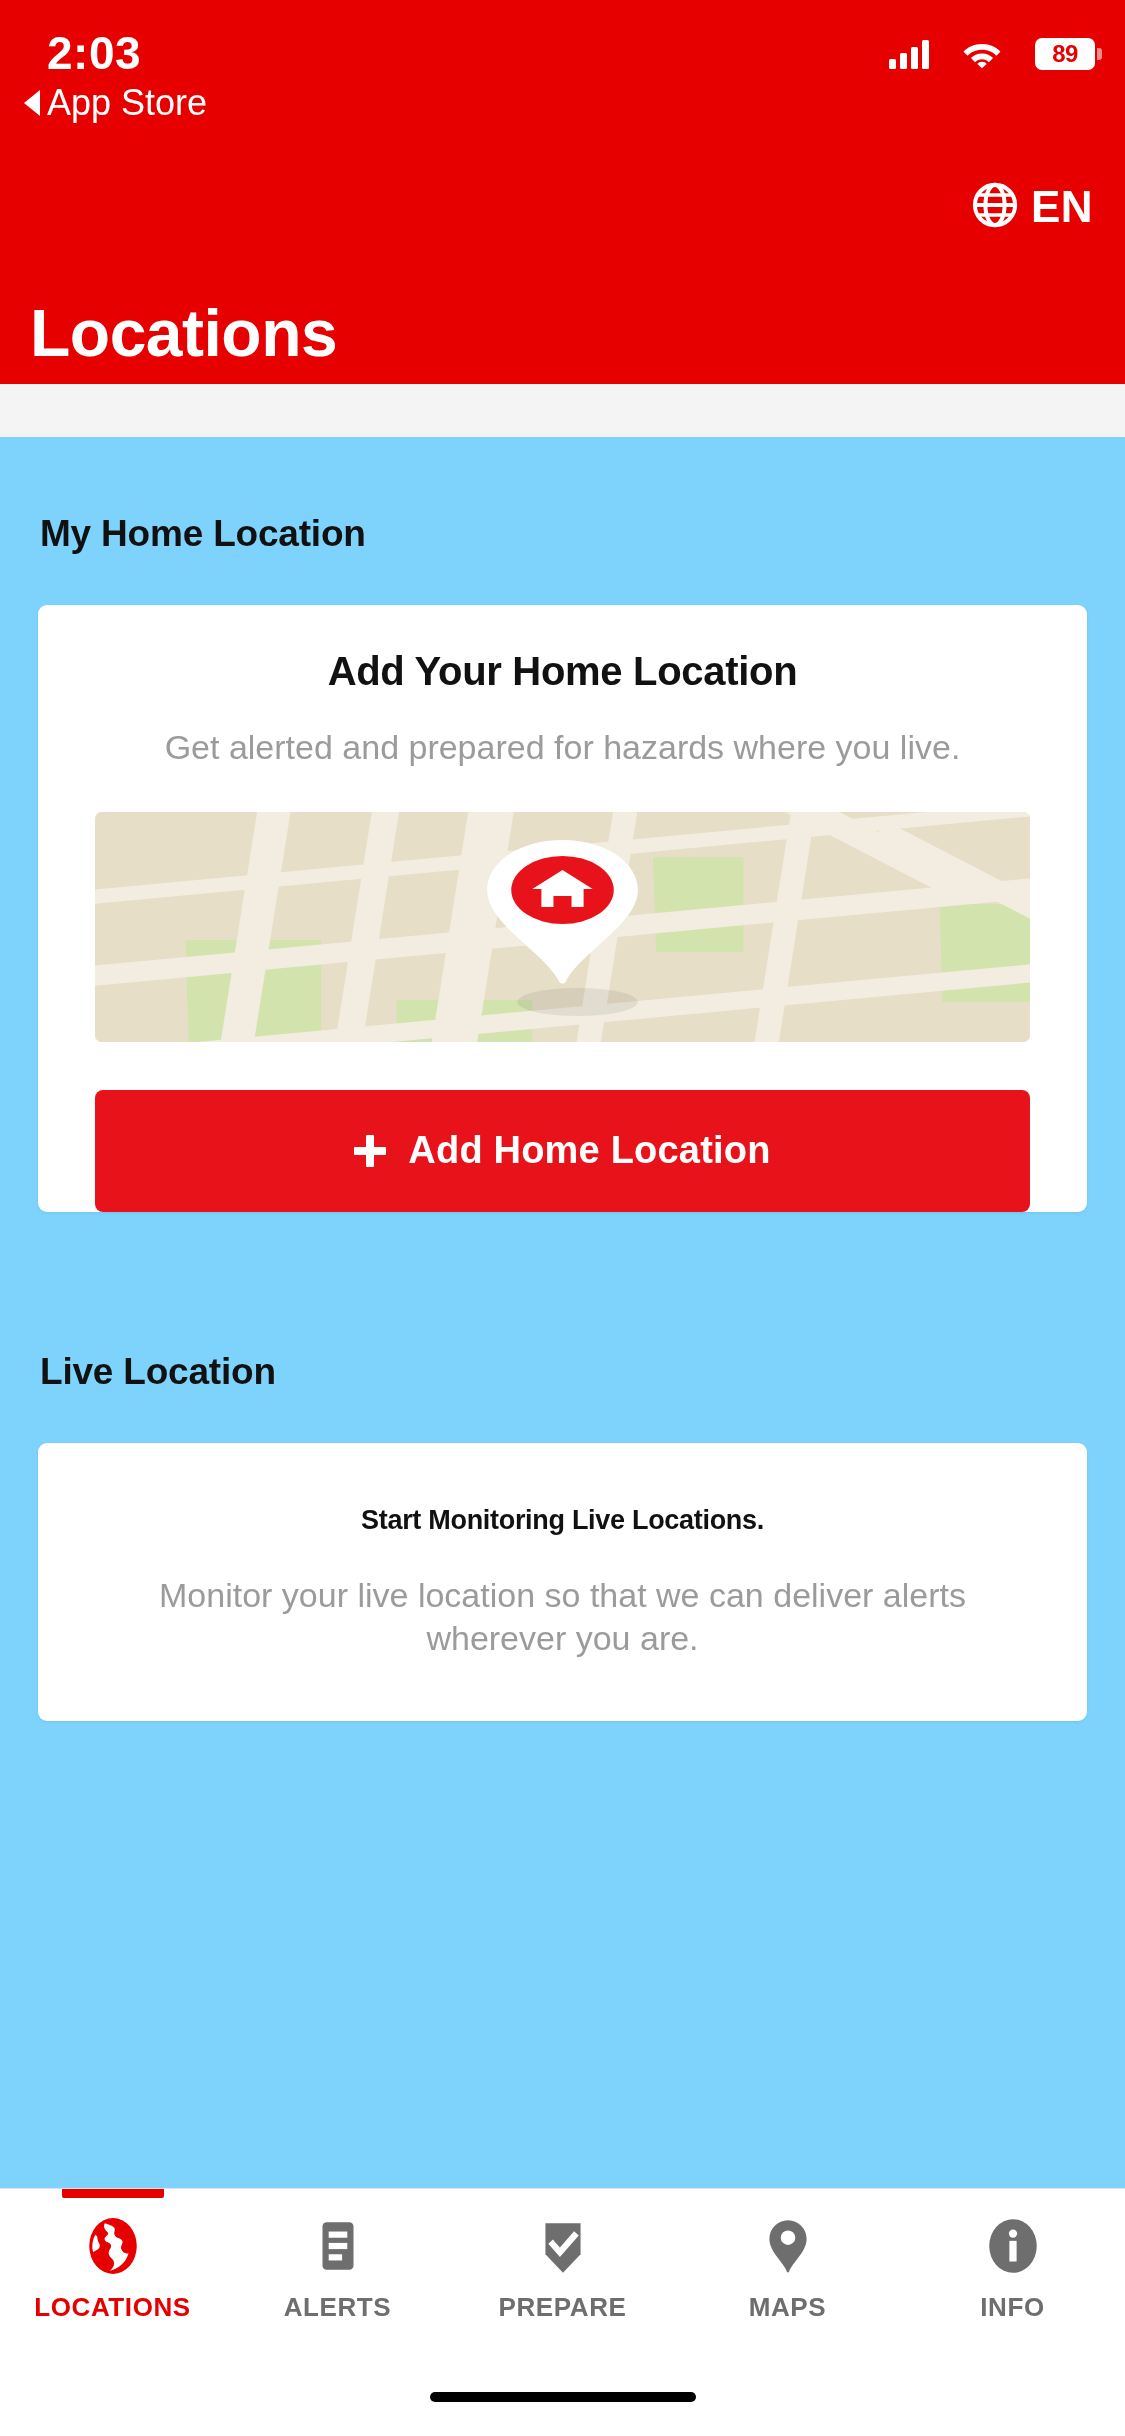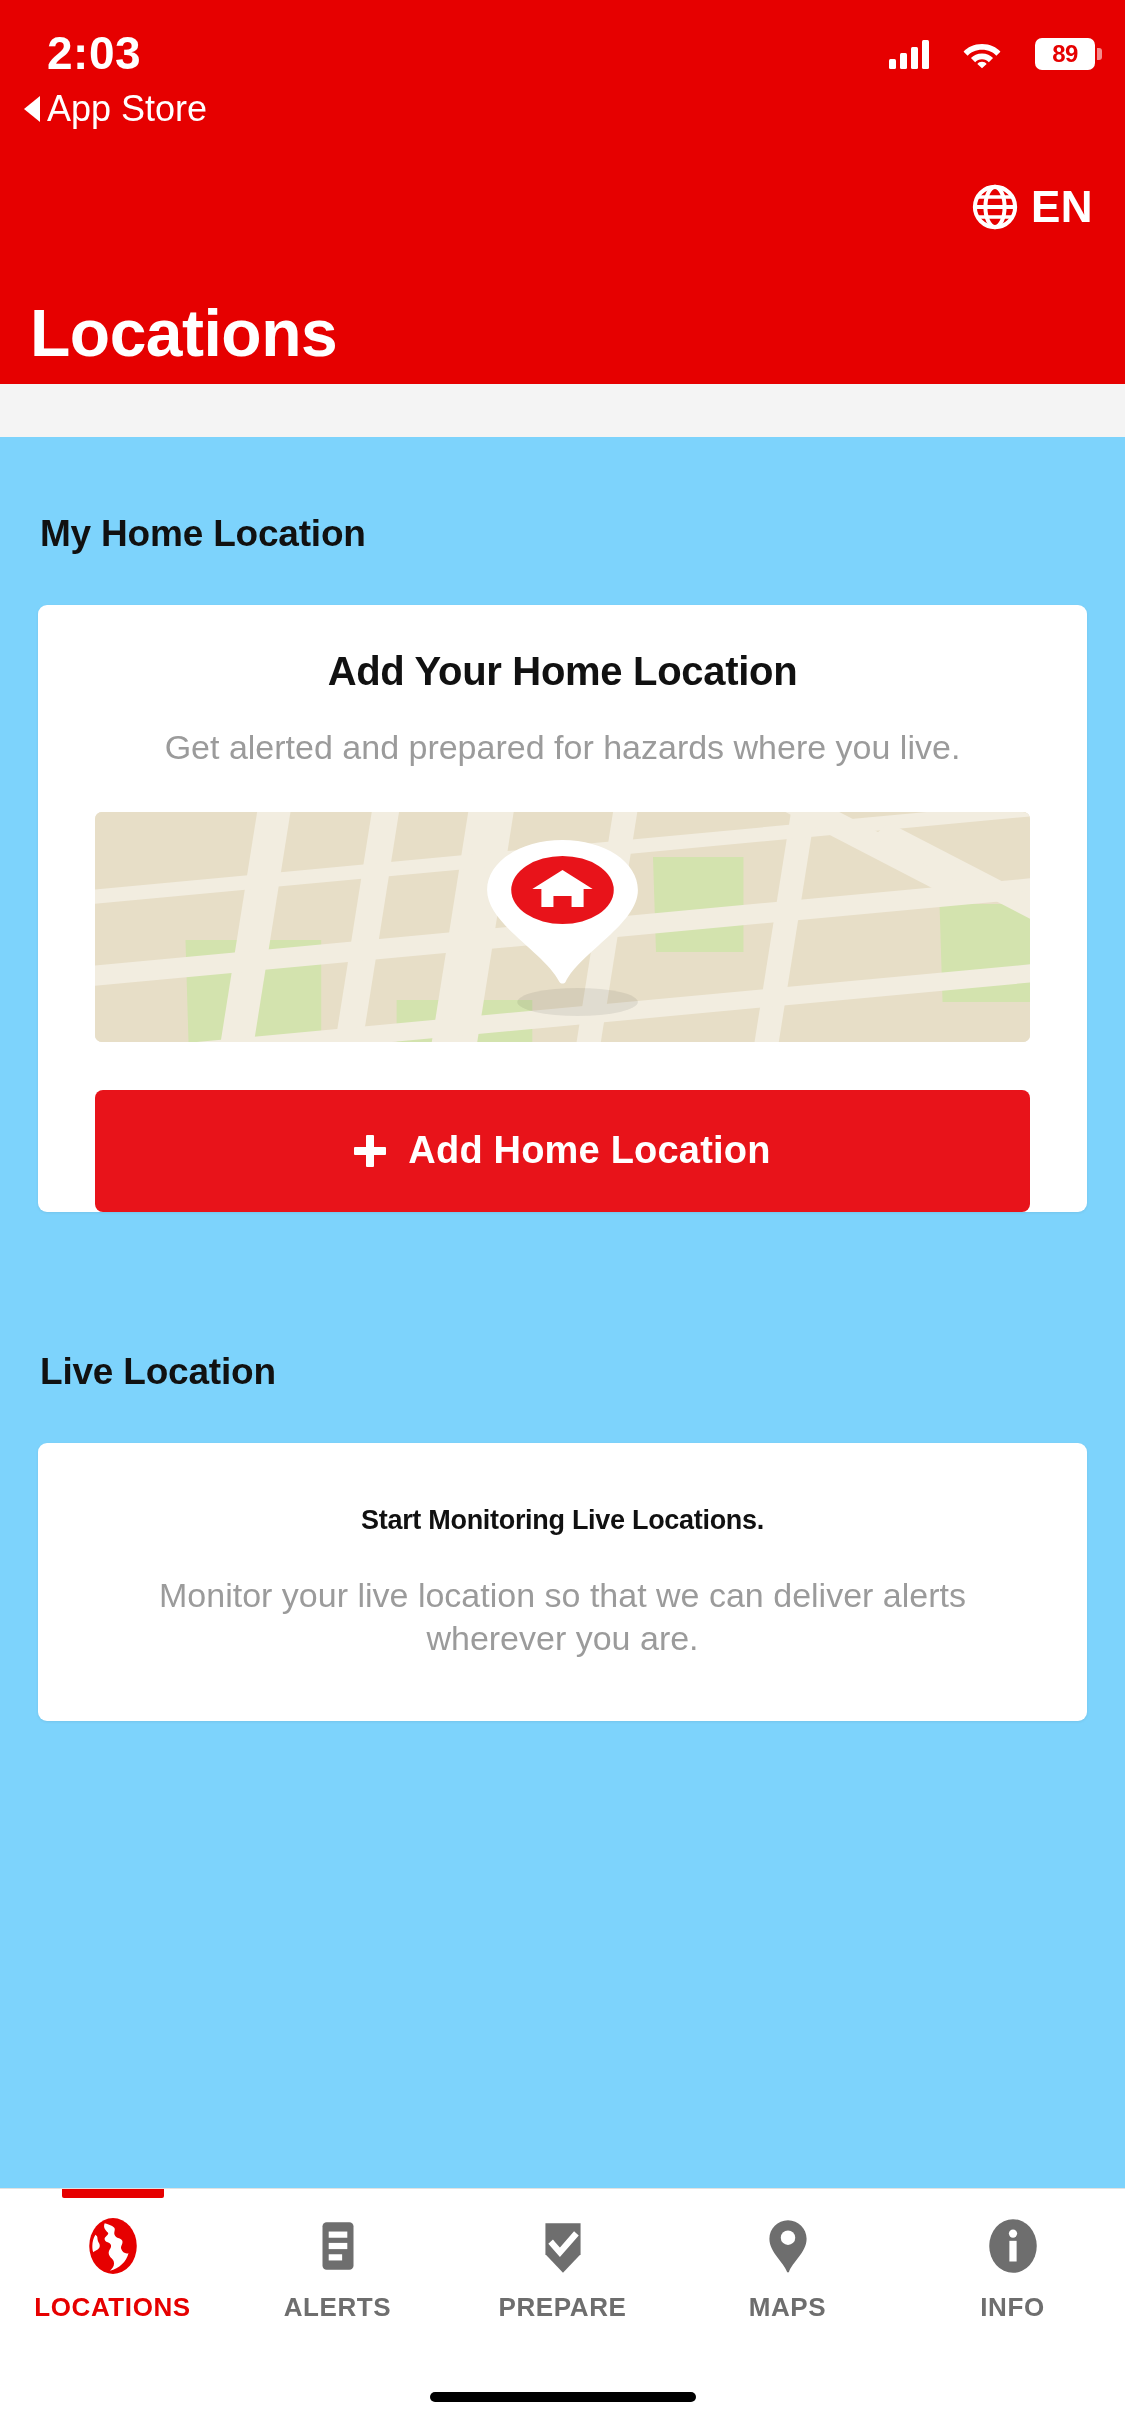--- a/index.html
+++ b/index.html
@@ -15,21 +15,21 @@
   .header {
     position:absolute; left:0; top:0; width:1125px; height:384px;
     background:#E60000;
   }
   .statusbar { position:absolute; left:0; top:0; width:100%; height:160px; }
   .sb-time {
     position:absolute; left:47px; top:26px;
     font-size:46px; font-weight:700; color:#fff; letter-spacing:0.5px;
   }
   .sb-back {
-    position:absolute; left:24px; top:88px;
+    position:absolute; left:24px; top:82px;
     display:flex; align-items:center; gap:7px;
     font-size:36px; font-weight:500; color:#fff;
   }
   .sb-back .tri {
     width:0;height:0;border-top:13px solid transparent;border-bottom:13px solid transparent;
     border-right:16px solid #fff; display:inline-block;
   }
   .sb-right {
     position:absolute; right:30px; top:38px;
     display:flex; align-items:center; gap:34px;
@@ -46,21 +46,21 @@
     border-radius:7px; display:flex; align-items:center; justify-content:center;
   }
   .batt span { font-size:24px; font-weight:700; color:#E60000; line-height:1; letter-spacing:-0.5px; }
   .batt::after {
     content:""; position:absolute; right:-7px; top:10px; width:5px; height:12px;
     background:rgba(255,255,255,0.55); border-radius:0 3px 3px 0;
   }
 
   .lang-btn {
     position:absolute; right:32px; top:182px;
-    display:flex; align-items:center; gap:13px;
+    display:flex; align-items:flex-start; gap:13px;
     background:transparent; border:none; cursor:pointer;
   }
   .lang-btn .glyph { width:46px; height:46px; display:block; }
   .lang-btn .lbl { font-size:44px; font-weight:700; color:#fff; letter-spacing:0.5px; }
 
   .page-title {
     position:absolute; left:30px; top:300px;
     font-size:66px; font-weight:700; color:#fff; letter-spacing:-0.5px; line-height:1;
   }
 

